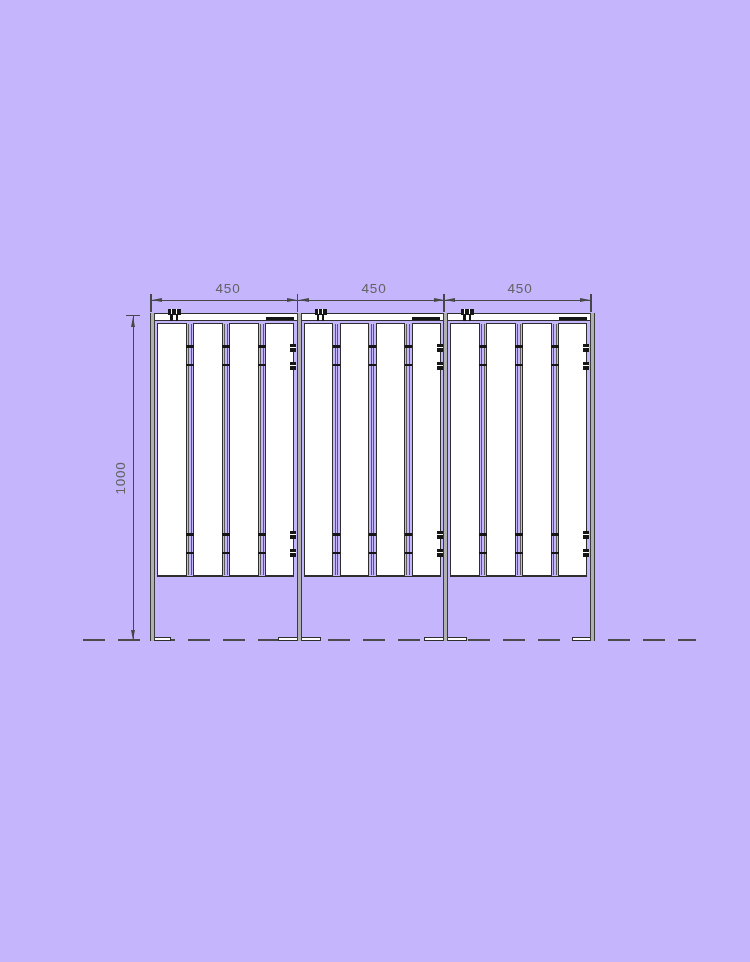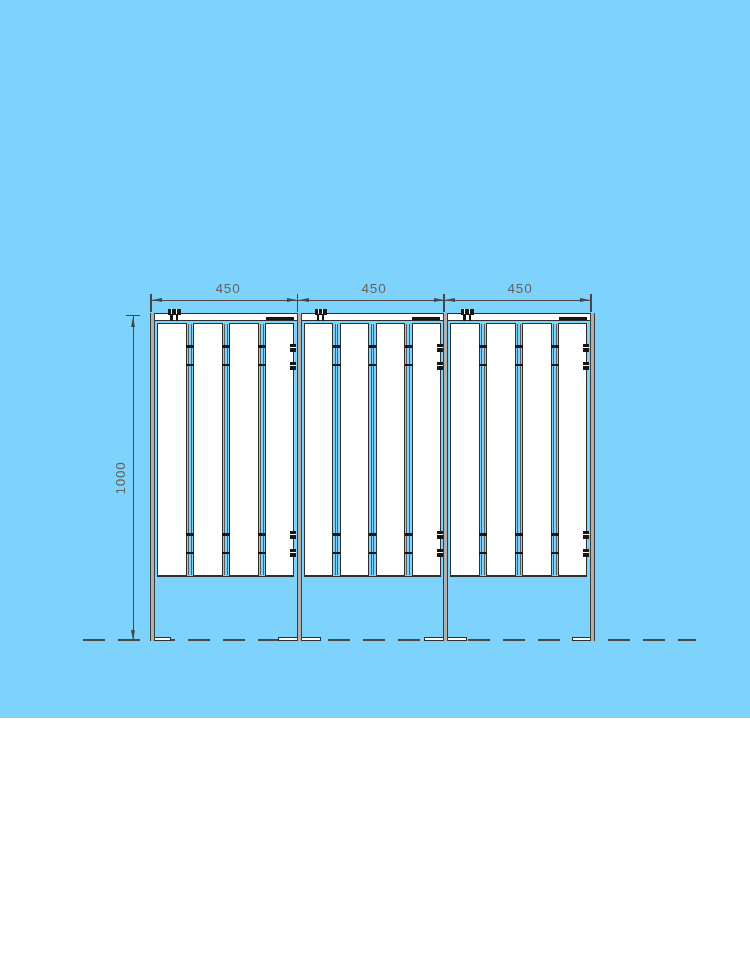--- a/index.html
+++ b/index.html
@@ -1,19 +1,19 @@
 <!DOCTYPE html>
 <html><head>
 <meta charset="utf-8">
 <style>
   html, body { margin: 0; padding: 0; background: #ffffff; }
   #canvas {
     position: relative;
-    width: 750px; height: 718px;
-    background: #7dd3fc;
+    width: 750px; height: 962px;
+    background: #c4b5fd;
     overflow: hidden;
     font-family: "Liberation Sans", sans-serif;
   }
   
   .dlabel {
     position: absolute;
     font-size: 13.5px;
     color: #636363;
     letter-spacing: 0.8px;
     transform: translateX(-50%);

